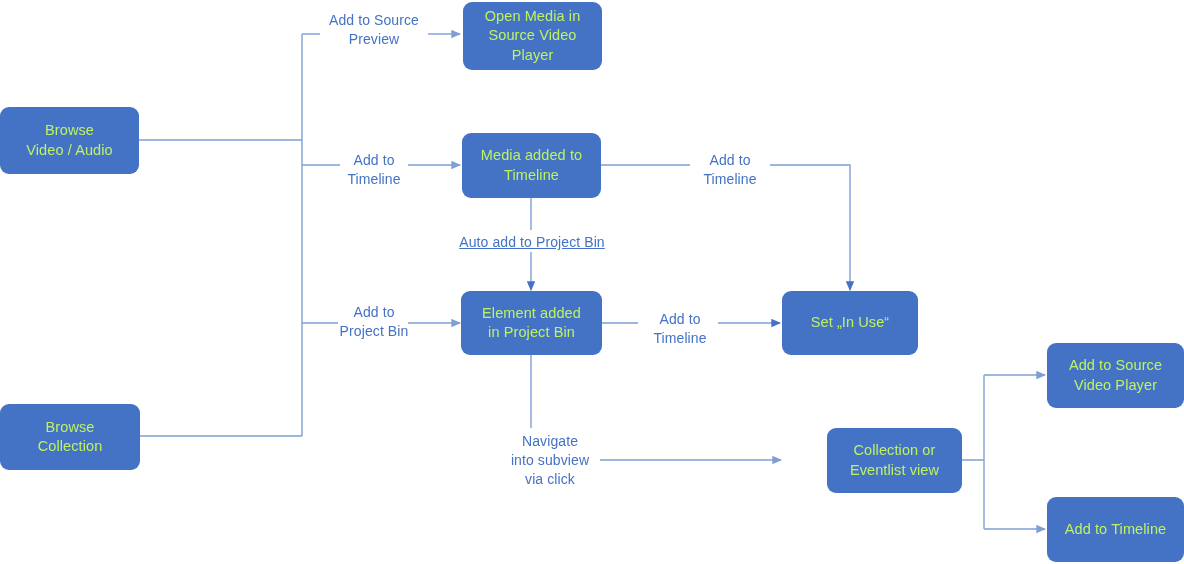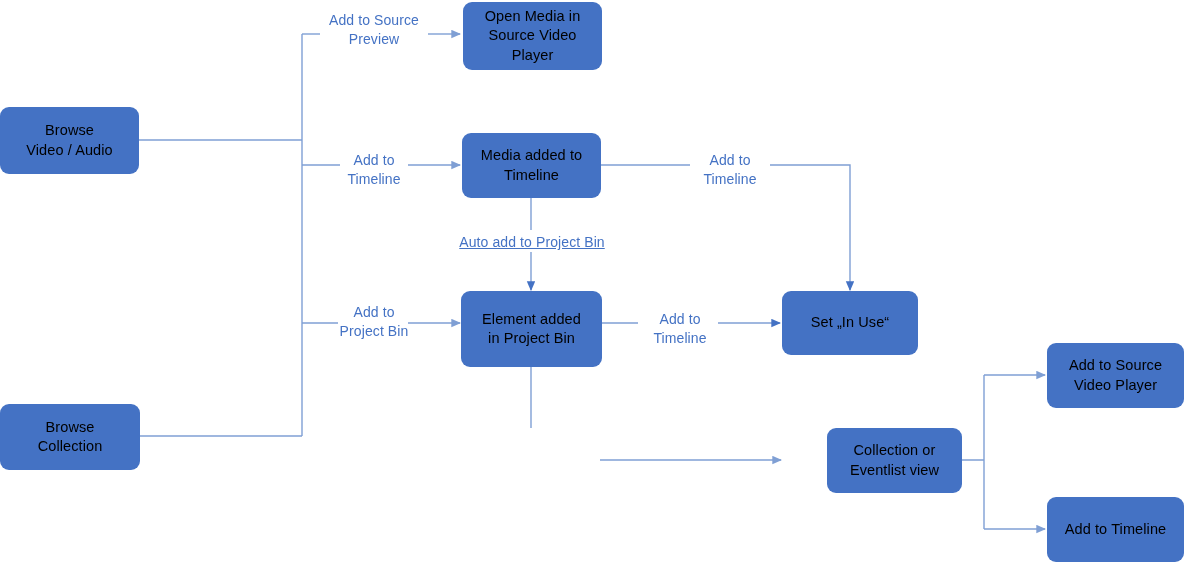--- a/index.html
+++ b/index.html
@@ -20,21 +20,21 @@
     left: 0;
     top: 0;
     width: 1184px;
     height: 564px;
     pointer-events: none;
   }
   .node {
     position: absolute;
     background: #4472C4;
     border-radius: 9px;
-    color: #000000;
+    color: #bef264;
     display: flex;
     align-items: center;
     justify-content: center;
     text-align: center;
     font-size: 14.5px;
     line-height: 1.32;
     letter-spacing: 0.1px;
     box-sizing: border-box;
     padding: 2px 6px;
     white-space: pre-line;
@@ -115,21 +115,21 @@
     <span>Open Media in
 Source Video
 Player</span>
   </div>
 
   <div class="node" style="left:462px; top:133px; width:139px; height:65px;">
     <span>Media added to
 Timeline</span>
   </div>
 
-  <div class="node" style="left:461px; top:291px; width:141px; height:76px;">
+  <div class="node" style="left:461px; top:291px; width:141px; height:64px;">
     <span>Element added
 in Project Bin</span>
   </div>
 
   <div class="node" style="left:782px; top:291px; width:136px; height:64px;">
     <span>Set „In Use“</span>
   </div>
 
   <div class="node" style="left:783px; top:428px; width:135px; height:65px;margin-left:44px;">
     <span>Collection or
@@ -155,14 +155,17 @@
 Timeline</div>
 
   <div class="edge-label" style="left:442px; top:233px; width:180px;text-decoration:underline;">Auto add to Project Bin</div>
 
   <div class="edge-label" style="left:328px; top:303px; width:92px;">Add to
 Project Bin</div>
 
   <div class="edge-label" style="left:638px; top:310px; width:84px;">Add to
 Timeline</div>
 
+  <div class="edge-label" style="left:492px; top:432px; width:116px;">Navigate
+into subview
+via click</div>
 
 </div>
 
 </body></html>

